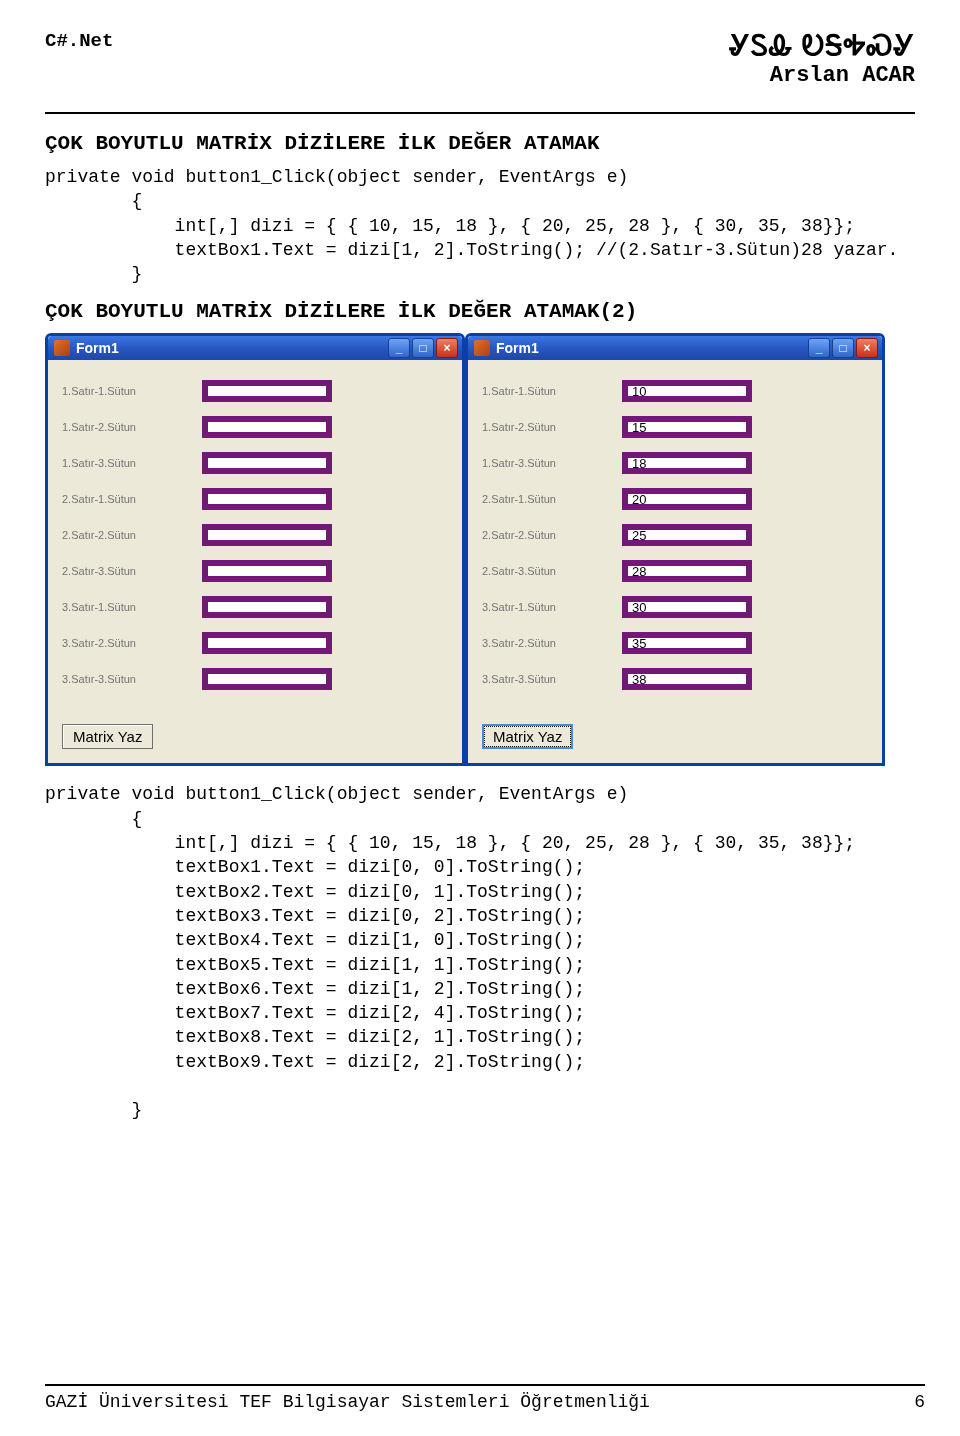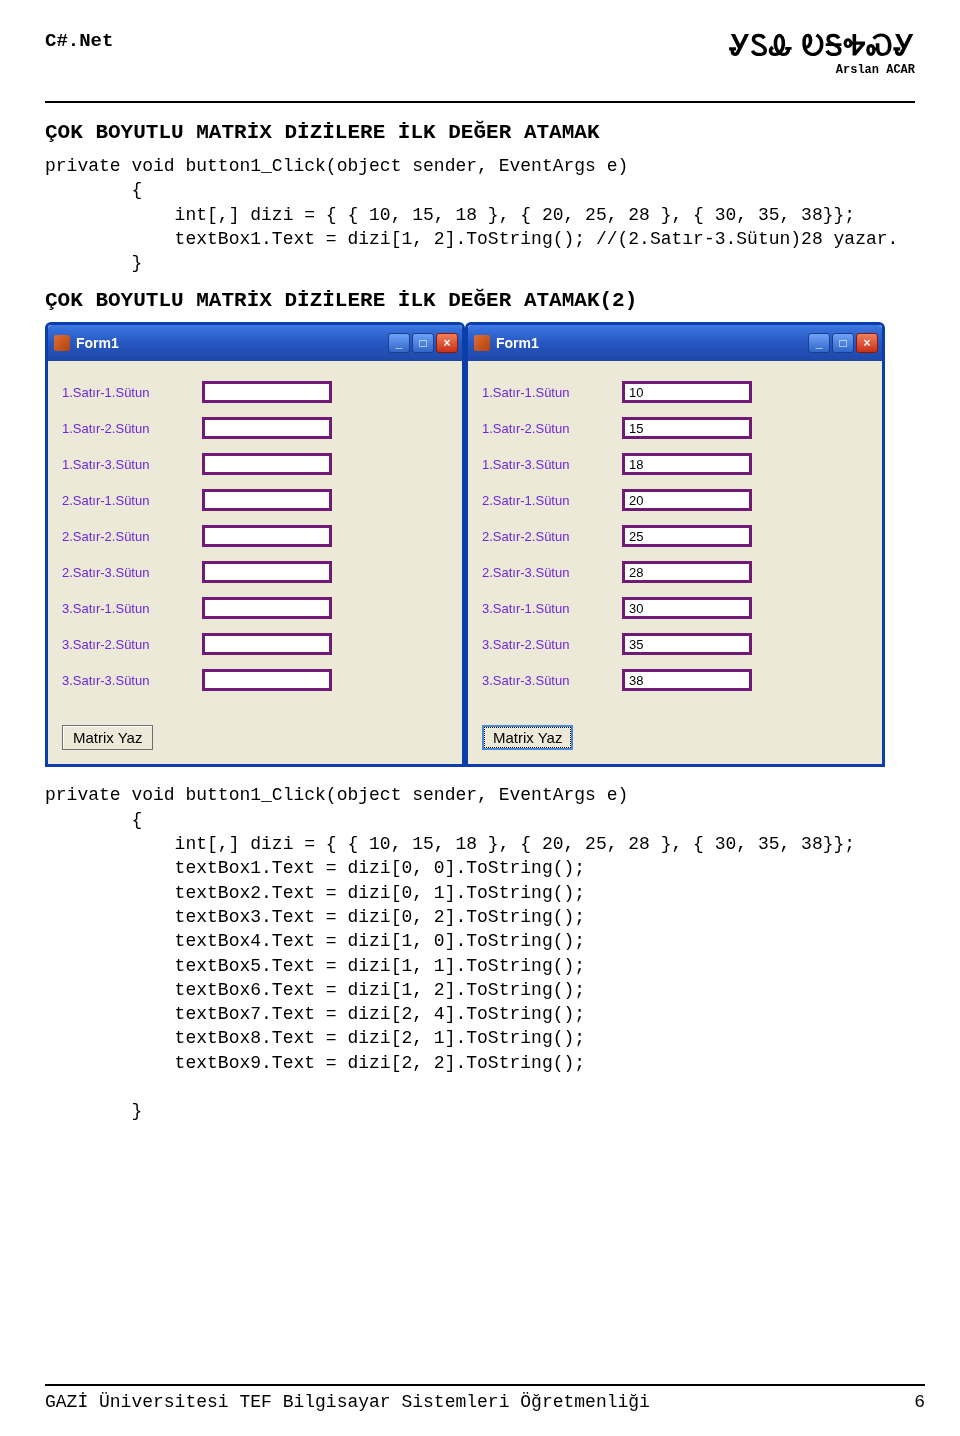--- a/index.html
+++ b/index.html
@@ -31,21 +31,21 @@
     font-size: 19px;
   }
   .header-right .fancy {
     font-family: serif;
     letter-spacing: 1px;
     font-weight: bold;
     font-size: 28px;
   }
   .header-right .name {
     font-weight: bold;
-    font-size: 12px;
+    font-size: 22px;
   }
   hr.top {
     border: none;
     border-top: 2px solid #000;
     margin: 0 0 18px 0;
   }
   .h1 {
     font-weight: bold;
     font-size: 21px;
     margin: 10px 0 10px 0;
@@ -67,21 +67,21 @@
   .form-window {
     width: 420px;
     border: 3px solid #0a3ea8;
     border-radius: 6px 6px 0 0;
     background: #ece9d8;
     font-family: Tahoma, Arial, sans-serif;
   }
   .titlebar {
     background: linear-gradient(to bottom, #3b77e3 0%, #2757c1 50%, #1e47a9 100%);
     color: #fff;
-    height: 36px;
+    height: 24px;
     display: flex;
     align-items: center;
     padding: 0 4px 0 6px;
     font-size: 14px;
     font-weight: bold;
     border-radius: 4px 4px 0 0;
   }
   .titlebar .icon {
     width: 16px; height: 16px;
     background: linear-gradient(135deg,#e07030,#b04010);
@@ -110,25 +110,25 @@
     padding: 20px 14px 14px 14px;
     background: #ece9d8;
   }
   .form-row {
     display: flex;
     align-items: center;
     margin-bottom: 14px;
   }
   .form-row .lbl {
     width: 140px;
-    font-size: 13px;
-    color: #6d28d9;
+    font-size: 11px;
+    color: #737373;
   }
   .form-row .fld {
-    border: 3px solid #701a75;
+    border: 6px solid #701a75;
     background: #fff;
     height: 22px;
     width: 130px;
     padding: 0 4px;
     font-size: 13px;
     display: flex;
     align-items: center;
   }
   .form-button {
     display: inline-block;

